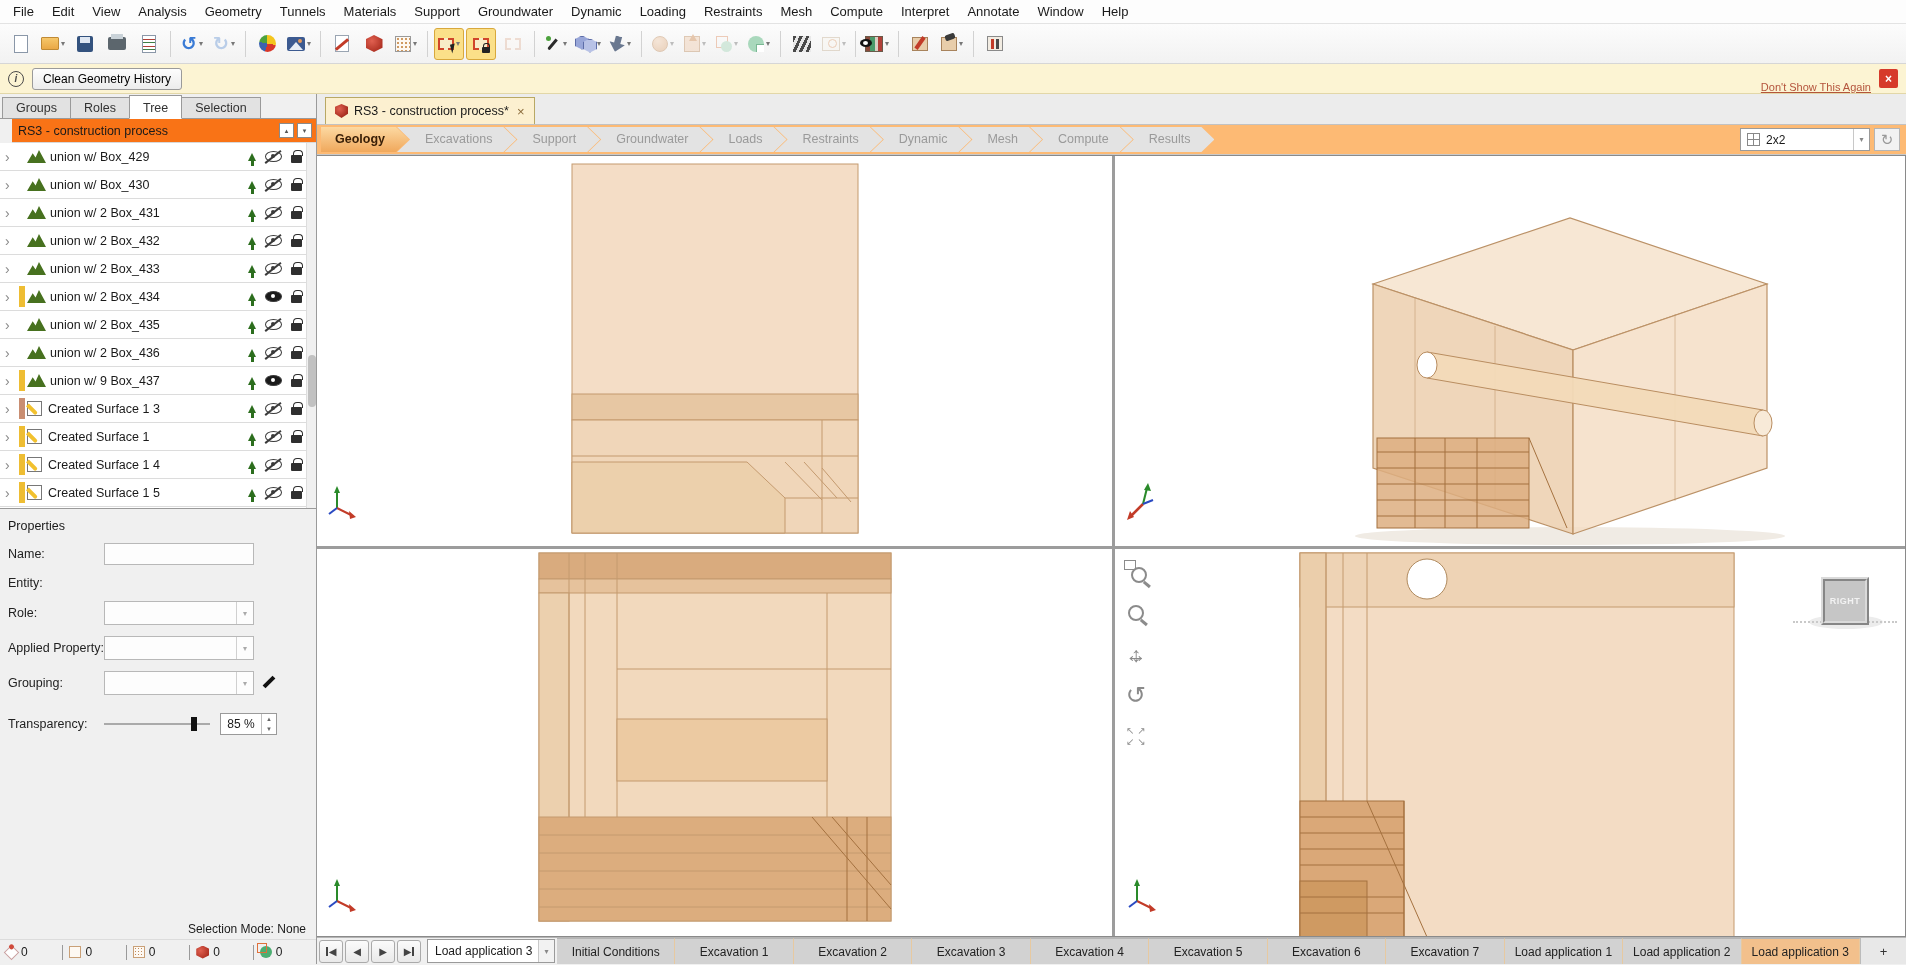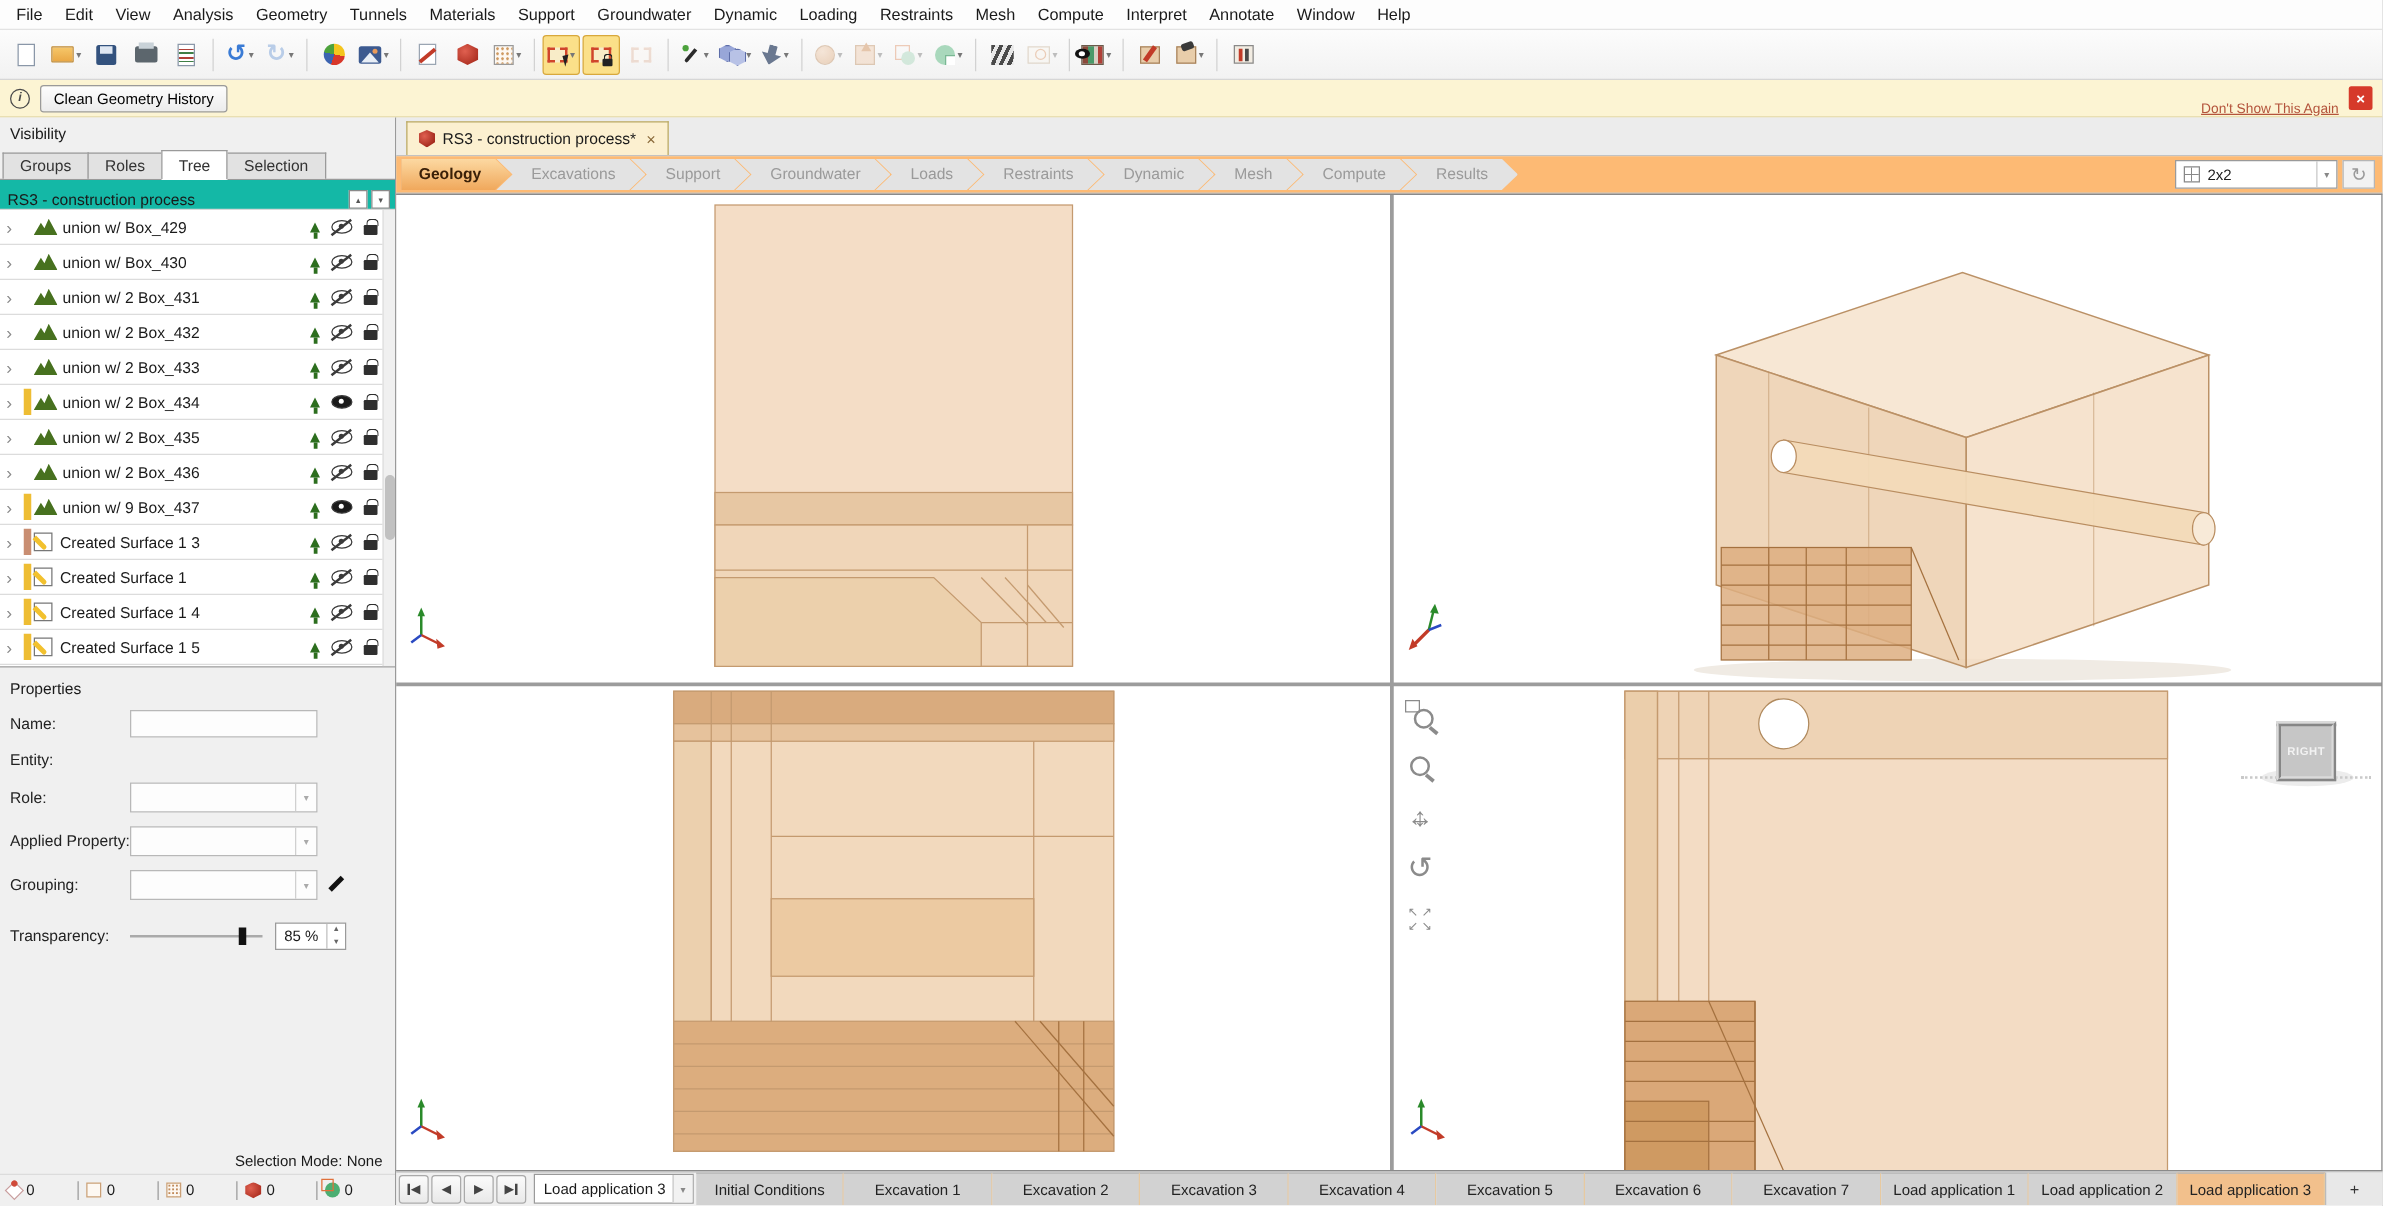--- a/index.html
+++ b/index.html
@@ -79,21 +79,21 @@
   .warn-close{width:19px;height:19px;background:#d63a2a;color:#fff;display:flex;align-items:center;justify-content:center;font-size:12px;font-weight:bold;border-radius:2px;}
   
   .content{display:flex;height:870px;}
   .leftpanel{width:317px;background:#f0f0f0;border-right:1px solid #9a9a9a;display:flex;flex-direction:column;}
   .mainarea{flex:1;display:flex;flex-direction:column;min-width:0;}
   
   .lp-title{height:25px;display:flex;align-items:center;padding-left:8px;font-size:12.5px;}
   .lp-tabs{display:flex;align-items:flex-end;height:25px;border-bottom:1px solid #9a9a9a;padding-left:2px;}
   .ptab{padding:3px 13px 3px;border:1px solid #9a9a9a;border-bottom:none;background:#e2e2e2;margin-right:-1px;font-size:12.5px;color:#333;}
   .ptab.active{background:#fff;position:relative;padding-top:5px;z-index:2;margin-bottom:-1px;border-bottom:1px solid #fff;}
-  .tree-root{height:24px;display:flex;align-items:flex-end;padding:0 4px 0 6px;font-size:12.5px;background:#14b8a6;border-bottom:1px solid #d8d8d8;}
+  .tree-root{height:24px;display:flex;align-items:center;padding:0 4px 0 6px;font-size:12.5px;background:#f97316;border-bottom:1px solid #d8d8d8;margin-left:12px;}
   .tr-sp{flex:1;}
   .fold-btn{width:15px;height:15px;border:1px solid #8a8a8a;background:#fff;display:flex;align-items:center;justify-content:center;font-size:7px;color:#555;margin-left:3px;}
   .treelist{height:366px;position:relative;background:#fff;border-bottom:1px solid #9a9a9a;overflow:hidden;}
   .trow{height:28px;display:flex;align-items:center;border-bottom:1px solid #dcdcdc;padding-left:5px;background:#fff;}
   .chev{color:#8a8a8a;font-size:14px;width:14px;flex:0 0 auto;}
   .hl{width:6px;height:21px;margin-right:2px;flex:0 0 auto;}
   .hl-none{background:transparent;}
   .hl-yellow{background:#eebd33;}
   .hl-brown{background:#c98e72;}
   .ic-union{width:19px;height:13px;background:#47711f;clip-path:polygon(0 100%,30% 25%,45% 58%,63% 0,100% 100%);margin-right:4px;flex:0 0 auto;}
@@ -334,21 +334,20 @@
   <span class="info-ic">i</span>
   <button class="warn-btn">Clean Geometry History</button>
   <span class="warn-spacer"></span>
   <a class="warn-link">Don't Show This Again</a>
   <span class="warn-close">×</span>
 </div>
 
 <div class="content">
 
   <div class="leftpanel">
-    <div class="lp-title">Visibility</div>
     <div class="lp-tabs">
       <span class="ptab">Groups</span>
       <span class="ptab">Roles</span>
       <span class="ptab active">Tree</span>
       <span class="ptab">Selection</span>
     </div>
     <div class="tree-root">
       <span>RS3 - construction process</span>
       <span class="tr-sp"></span>
       <span class="fold-btn">▴</span>

